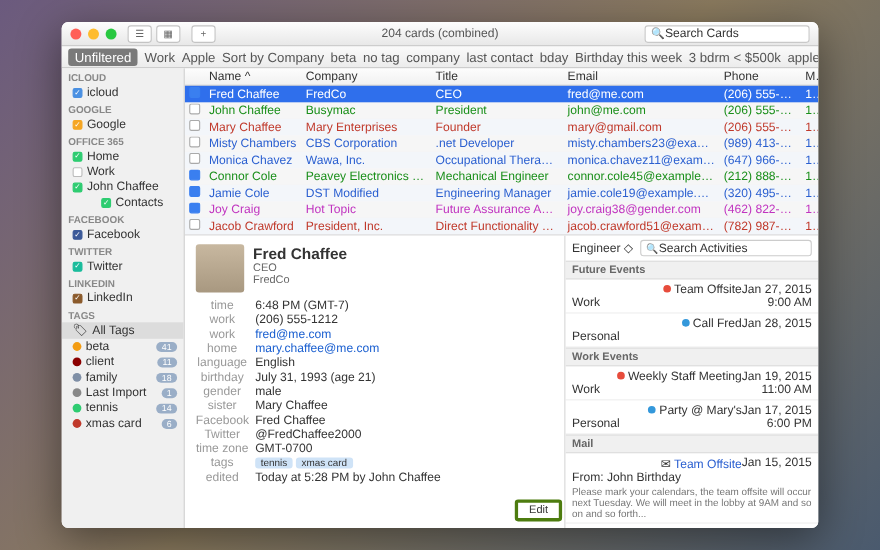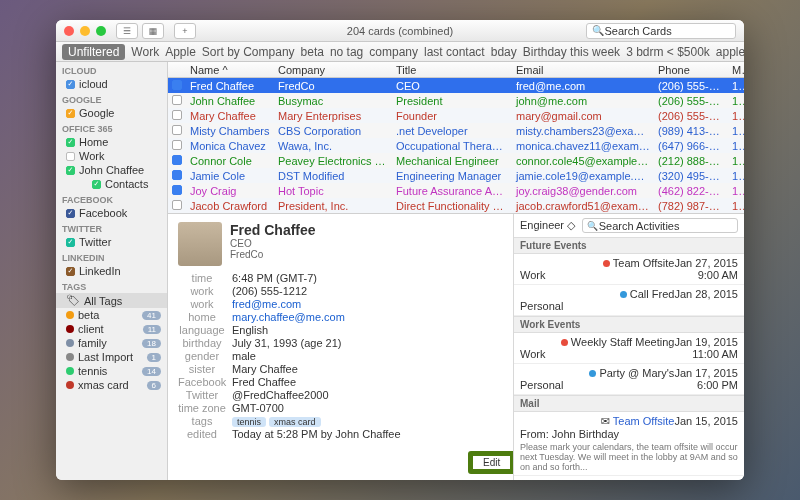--- a/index.html
+++ b/index.html
@@ -46,21 +46,21 @@
 .card-head{display:flex;gap:8px;margin-bottom:6px}
 .avatar{width:44px;height:44px;background:linear-gradient(#c8b8a0,#a89880);border-radius:3px}
 .card-name{font-size:14px;font-weight:600}
 .card-sub{font-size:10px;color:#666}
 .fld{display:flex;font-size:10px;margin:1px 0}
 .fld-l{width:54px;text-align:center;color:#999;padding-right:6px}
 .fld-v{color:#333}
 .fld-v.mail{color:#1a5fd0}
 .tagchip{background:#cfe3f7;border-radius:3px;padding:0 5px;margin-right:3px;font-size:9px}
 .card-btns{position:absolute;bottom:6px;left:300px;display:flex;gap:4px}
-.btn{background:#fff;border:5px solid #4d7c0f;border-radius:3px;padding:1px 10px;font-size:10px}
+.btn{background:#fff;border:3px solid #4d7c0f;border-radius:3px;padding:1px 10px;font-size:10px}
 .activity{width:230px;background:#fff;display:flex;flex-direction:column;overflow:hidden}
 .act-head{display:flex;align-items:center;padding:4px 6px;gap:6px}
 .act-search{flex:1;height:15px;border:1px solid #ccc;border-radius:3px;font-size:9px;color:#999;padding:0 5px;display:flex;align-items:center}
 .act-sec{background:#f0f0f0;border-top:1px solid #ddd;border-bottom:1px solid #ddd;padding:2px 6px;font-size:10px;color:#666;font-weight:600}
 .act-item{padding:3px 6px;display:flex;flex-direction:column;border-bottom:1px solid #eee}
 .act-row1{display:flex;justify-content:flex-end;font-size:10px}
 .act-row2{display:flex;justify-content:space-between;font-size:9px;color:#999}
 .evdot{width:7px;height:7px;border-radius:50%;display:inline-block;margin-right:3px}
 .link{color:#2a5fd0}
 </style>

